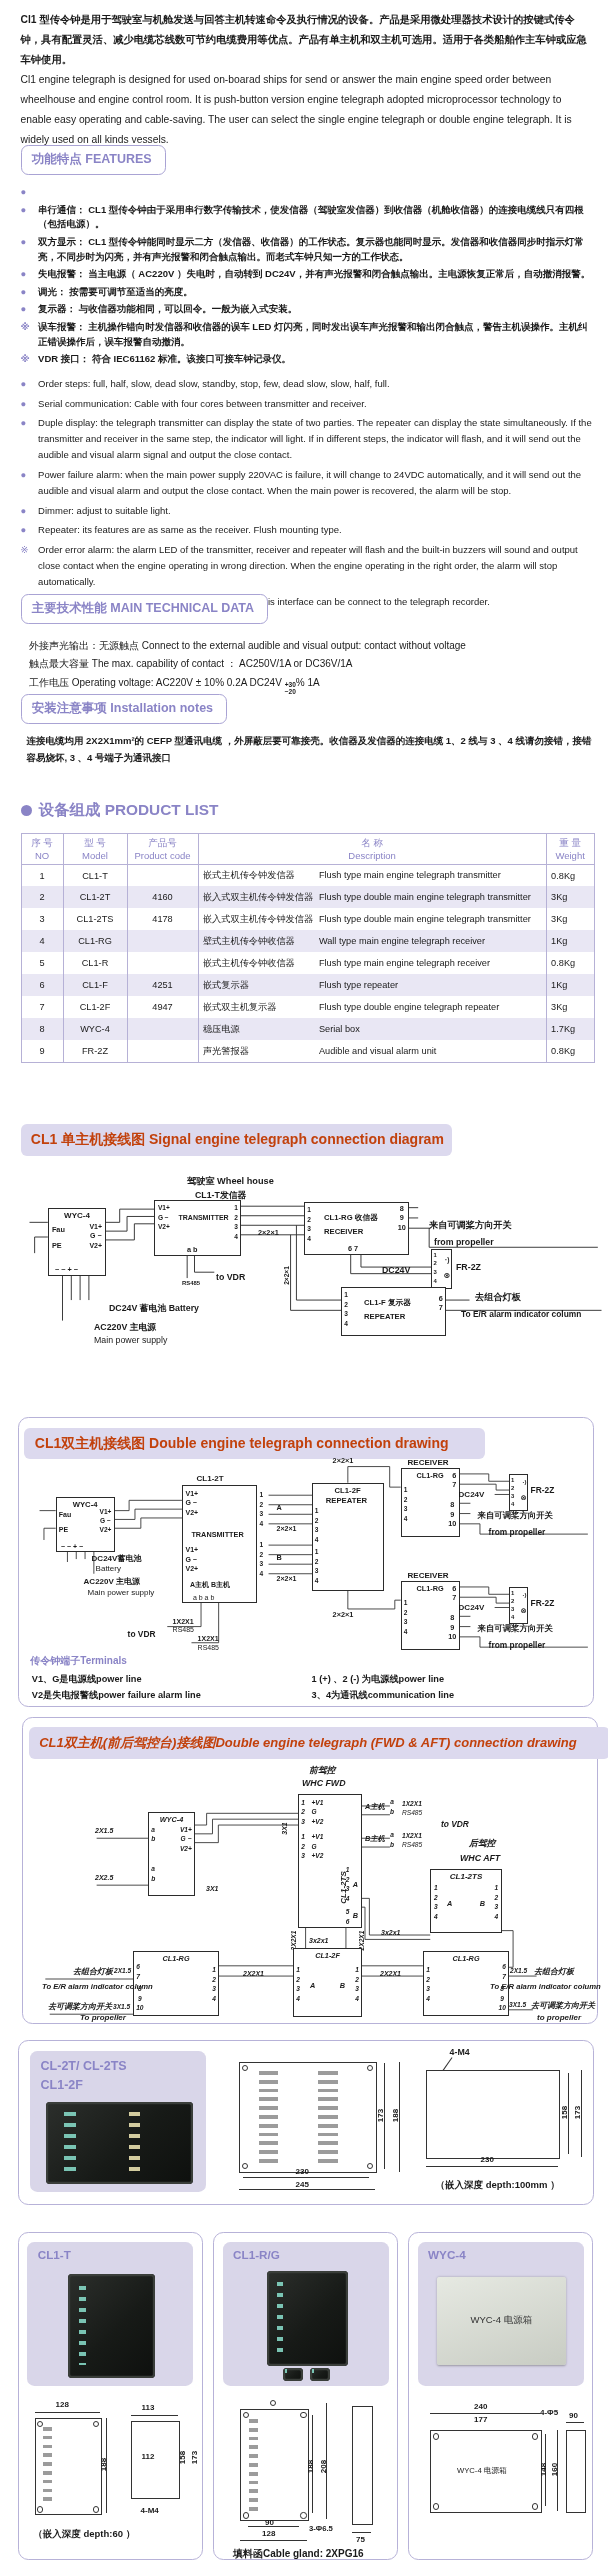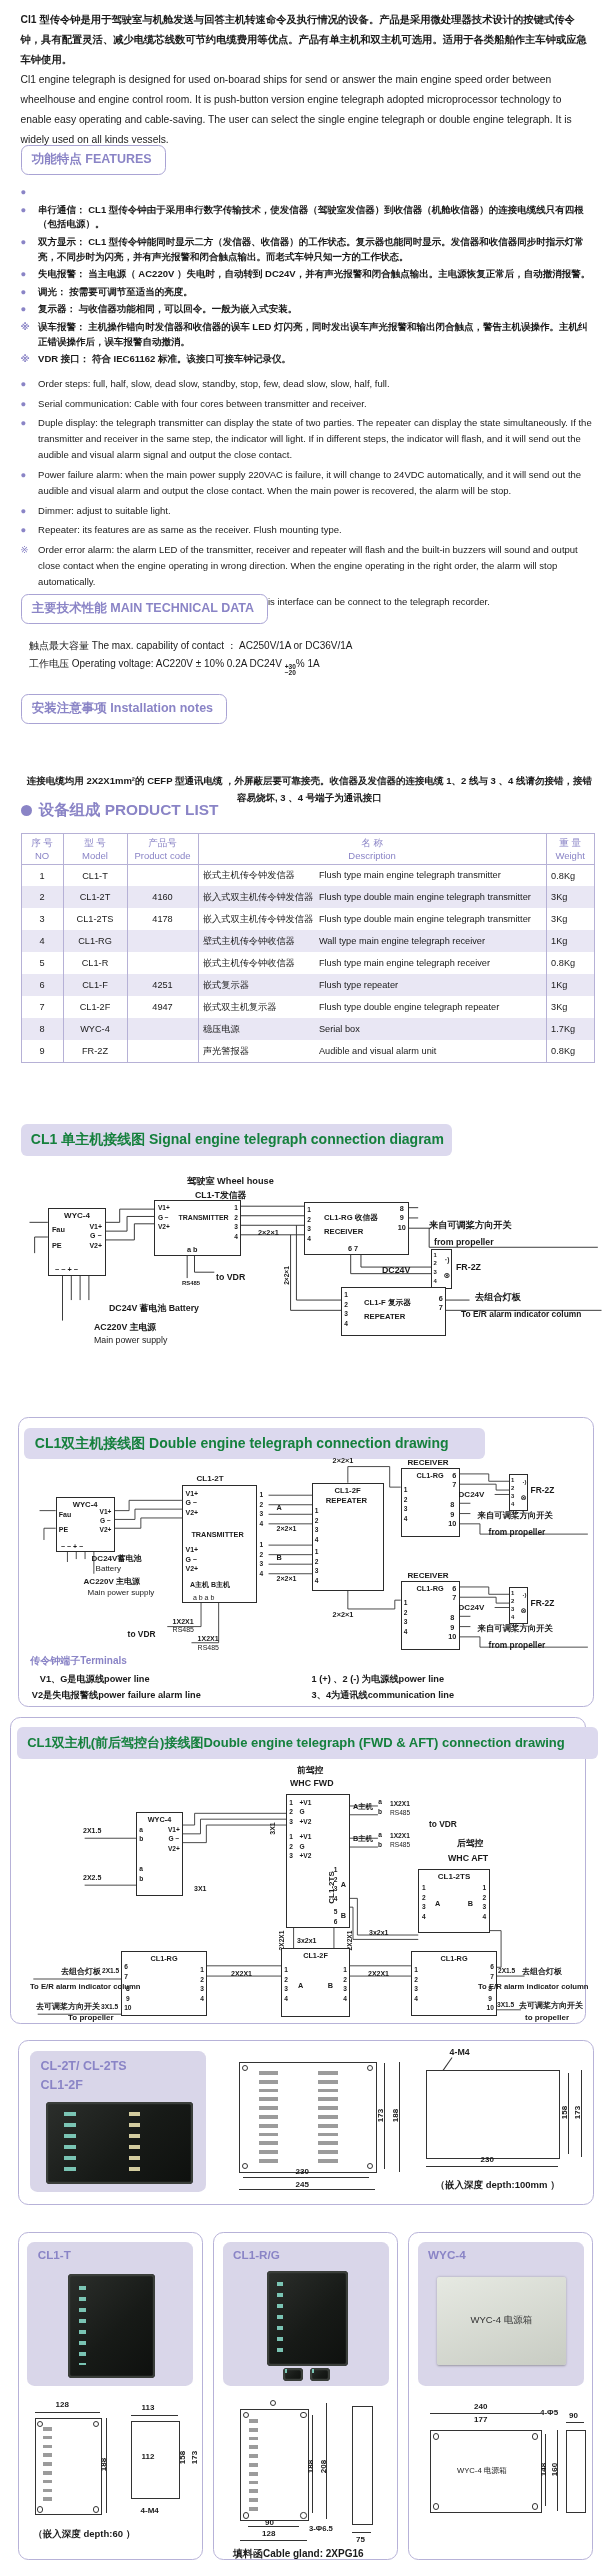--- a/index.html
+++ b/index.html
@@ -9,21 +9,21 @@
     -webkit-font-smoothing:antialiased;
   }
   .abs{position:absolute;}
   
   .titlebox{
     position:absolute;border:1.5px solid #a9a3d4;border-radius:7.3px;
     padding:5.1px 13.2px 5.9px 10.3px;color:#8a84c6;font-size:12.5px;font-weight:bold;
     background:#fff;white-space:nowrap;
   }
   .pill{
-    position:absolute;background:#dcd9ee;border-radius:5.9px;color:#15803d;
+    position:absolute;background:#dcd9ee;border-radius:5.9px;color:#c2410c;
     font-weight:bold;display:flex;align-items:center;padding:0 10.3px;white-space:nowrap;
   }
   .secbox{position:absolute;border:1.5px solid #b7b2d8;border-radius:10.3px;background:#fff;}
   .lavpanel{position:absolute;background:#d9d6e9;border-radius:7.3px;}
   .lavtitle{position:absolute;color:#8a84c6;font-weight:bold;font-size:11.7px;white-space:nowrap;}
   
   .intro-cn{font-size:10.3px;line-height:20px;font-weight:bold;}
   .intro-en{font-size:10.3px;line-height:20px;}
   .feat{display:flex;gap:6.6px;margin-bottom:2.9px;font-size:9.5px;line-height:14.7px;}
   .feat .mark{color:#8a84c6;width:11px;flex:none;font-size:9.5px;}
@@ -162,29 +162,30 @@
     </div>
 
     <div class="feat">
       <span class="mark">※</span>
       <span class="txt">VDR interface: comply with the IEC61162 standard. This interface can be connect to the telegraph recorder.</span>
     </div>
   </div>
 
 <div class="titlebox" style="left:20.5px;top:594px;">主要技术性能  MAIN TECHNICAL DATA</div>
 <div class="abs" style="left:29px;top:637px;width:565px;">
+  <p class="techline">外接声光输出：无源触点    Connect to the external audible and visual output: contact without voltage</p>
   <p class="techline">触点最大容量 The max. capability of contact ：   AC250V/1A or DC36V/1A</p>
   <p class="techline"><span>工作电压 Operating voltage: AC220V  ±  10%   0.2A      DC24V </span><span class="stack">
         <span>+30</span>
         <span>−20</span>
       </span><span>% 1A</span></p>
 </div>
 
 <div class="titlebox" style="left:20.5px;top:694px;">安装注意事项  Installation notes</div>
-<div class="abs" style="left:26.4px;top:772px;width:566px;text-align:center;">
+<div class="abs" style="left:26.4px;top:732px;width:566px;">
   <p class="instcn">连接电缆均用 2X2X1mm²的 CEFP 型通讯电缆 ，外屏蔽层要可靠接壳。收信器及发信器的连接电缆 1、2 线与 3 、4 线请勿接错，接错容易烧坏, 3 、4 号端子为通讯接口</p>
 </div>
 
 <div class="abs plhead" style="left:20.5px;top:800px;">
   <span class="pldot"></span>
   <span>设备组成  PRODUCT LIST</span>
 </div>
 
 <table class="ptable abs" style="left:20.5px;top:833px;">
   <thead>
@@ -502,27 +503,27 @@
   <div class="lbl b" style="left:470px;top:222px;font-size:8.4px;">from propeller</div>
   <div class="lbl b" style="left:314px;top:192px;font-size:7.3px;">2×2×1</div>
 
   <div class="lbl b" style="left:109px;top:211px;font-size:8.4px;">to VDR</div>
   <div class="lbl b" style="left:154px;top:200px;font-size:7px;">1X2X1</div>
   <div class="lbl" style="left:154px;top:208px;font-size:7px;">RS485</div>
   <div class="lbl b" style="left:179px;top:217px;font-size:7px;">1X2X1</div>
   <div class="lbl" style="left:179px;top:226px;font-size:7px;">RS485</div>
 
   <div class="legendtitle" style="left:11.7px;top:236px;">传令钟端子Terminals</div>
-  <div class="lbl b" style="left:13.2px;top:255px;font-size:9.2px;margin-left:8px;">V1、G是电源线power line</div>
+  <div class="lbl b" style="left:13.2px;top:255px;font-size:9.2px;">V1、G是电源线power line</div>
   <div class="lbl b" style="left:293px;top:255px;font-size:9.2px;">1 (+) 、2 (-)  为电源线power line</div>
   <div class="lbl b" style="left:13.2px;top:271px;font-size:9.2px;">V2是失电报警线power failure alarm line</div>
   <div class="lbl b" style="left:293px;top:271px;font-size:9.2px;">3、4为通讯线communication  line</div>
 </div>
 
-<div class="secbox" style="left:10px;top:1717px;width:574px;height:305px;">
+<div class="secbox" style="left:22px;top:1717px;width:574px;height:305px;font-style:italic;">
   <div class="pill" style="left:5.9px;top:8.8px;width:561px;height:32px;font-size:13px;">CL1双主机(前后驾控台)接线图Double engine telegraph (FWD &amp; AFT) connection drawing</div>
   <svg class="wire" width="574" height="305" viewBox="0 0 782 416">
     <g fill="none" stroke="#333" stroke-width="1.2">
       <path d="M30,356 H150 M36,404 H150"></path>
       <path d="M265,338 H368 M265,352 H368"></path>
       <path d="M460,338 H545 M460,352 H545"></path>
       <path d="M385,284 V318 M440,284 V318"></path>
       <path d="M459,246 H472 V296 H555 M459,258 H466 V302 H555"></path>
       <path d="M232,146 H250 V130 H375 M232,158 H258 V138 H375 M232,170 H266 V146 H375"></path>
       <path d="M100,164 H170 M100,228 H170"></path>

